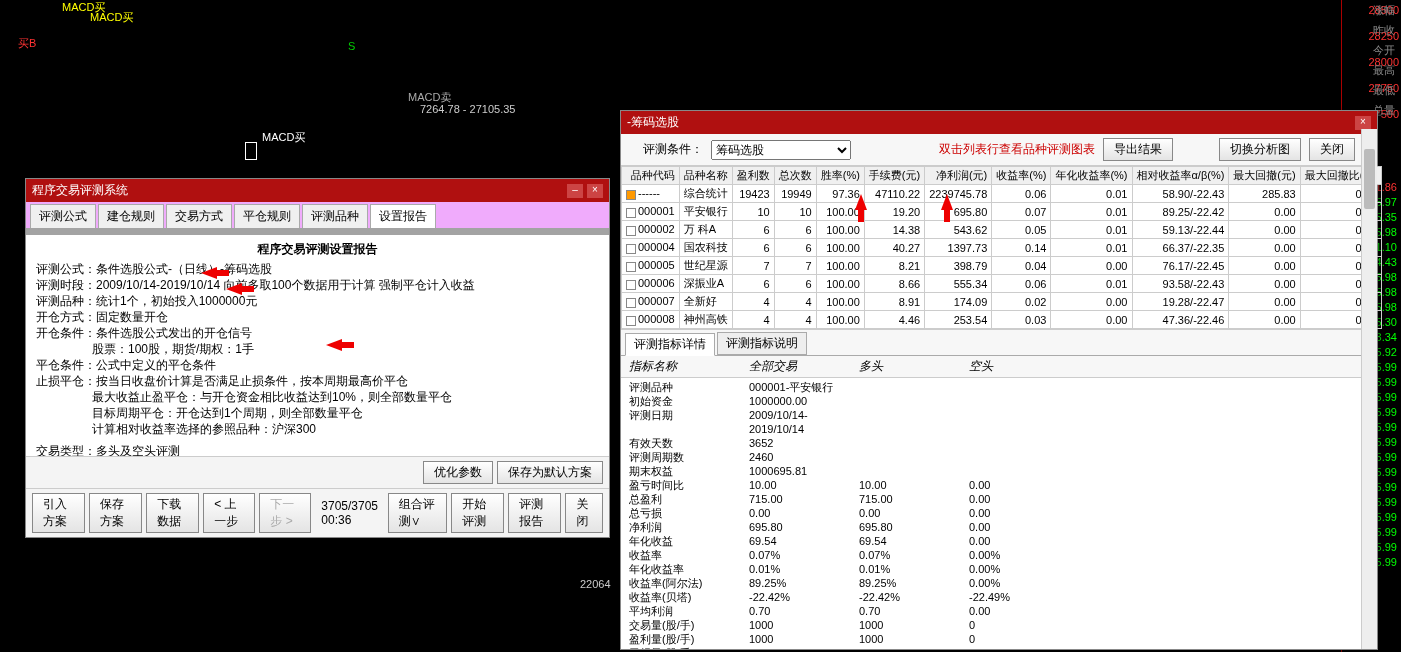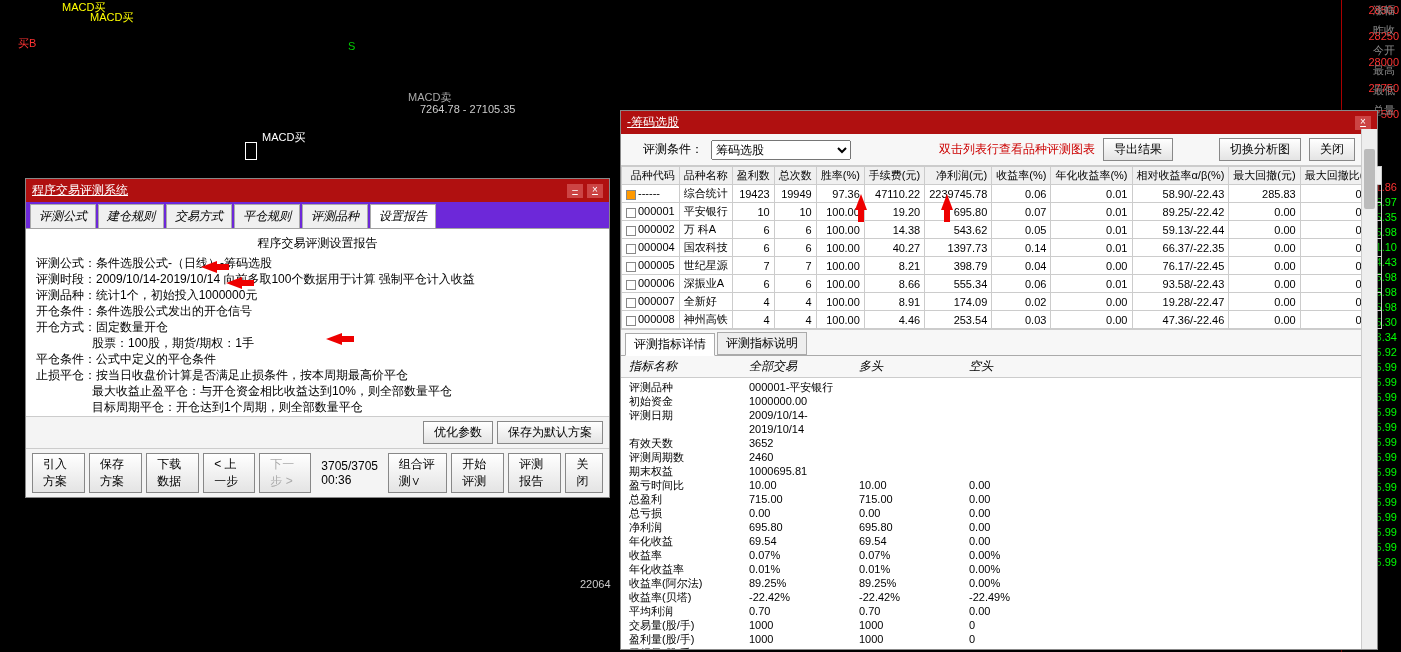--- a/index.html
+++ b/index.html
@@ -50,45 +50,43 @@
     flex-direction: column;
   }
   .win .titlebar {
     background: #b01010;
     color: #fff;
     padding: 3px 6px;
     display: flex;
     justify-content: space-between;
     align-items: center;
     font-size: 12px;
-    text-decoration: underline;
   }
   .titlebar .ctl {
     display: flex; gap: 4px;
   }
   .titlebar .ctl span {
     width: 16px; height: 14px;
     background: #c44; color: #fff;
     text-align: center; line-height: 12px;
     font-size: 10px;
     cursor: pointer;
   }
 
   
   .win-left {
     left: 25px; top: 178px;
-    width: 585px; height: 320px;
+    width: 585px; height: 360px;
     color: #000;
   }
   .tabs {
     display: flex;
-    border-bottom: 1px solid #a3a3a3;
+    border-bottom: 7px solid #a3a3a3;
     padding: 2px 4px 0;
-    background: #6d28d9;
-    font-style: italic;
+    background: #f0abfc;
   }
   .tabs .tab {
     padding: 3px 8px;
     border: 1px solid #aaa;
     border-bottom: none;
     margin-right: 2px;
     background: #f0f0f0;
     cursor: pointer;
     font-size: 12px;
   }
@@ -100,21 +98,21 @@
     flex: 1;
     padding: 6px 10px;
     font-size: 12px;
     line-height: 16px;
     overflow: hidden;
     background: #fff;
     position: relative;
   }
   .report h4 {
     text-align: center;
-    font-weight: normal;
+    font-weight: bold;
     font-size: 12px;
     margin-bottom: 4px;
   }
   .report .row { display: flex; }
   .report .indent { margin-left: 56px; }
   .btnrow {
     display: flex;
     padding: 4px 6px;
     border-top: 1px solid #ccc;
     background: #f4f4f4;
@@ -331,24 +329,24 @@
     <div class="row">
         <span>评测公式：条件选股公式-（日线）-筹码选股</span>
       </div>
     <div class="row">
         <span>评测时段：2009/10/14-2019/10/14 向前多取100个数据用于计算 强制平仓计入收益</span>
       </div>
     <div class="row">
         <span>评测品种：统计1个，初始投入1000000元</span>
       </div>
     <div class="row">
+        <span>开仓方式：固定数量开仓</span>
+      </div>
+    <div class="row">
         <span>开仓条件：条件选股公式发出的开仓信号</span>
-      </div>
-    <div class="row">
-        <span>开仓方式：固定数量开仓</span>
       </div>
     <div class="row indent">
         <span>股票：100股，期货/期权：1手</span>
       </div>
     <div class="row">
         <span>平仓条件：公式中定义的平仓条件</span>
       </div>
     <div class="row">
         <span>止损平仓：按当日收盘价计算是否满足止损条件，按本周期最高价平仓</span>
       </div>

